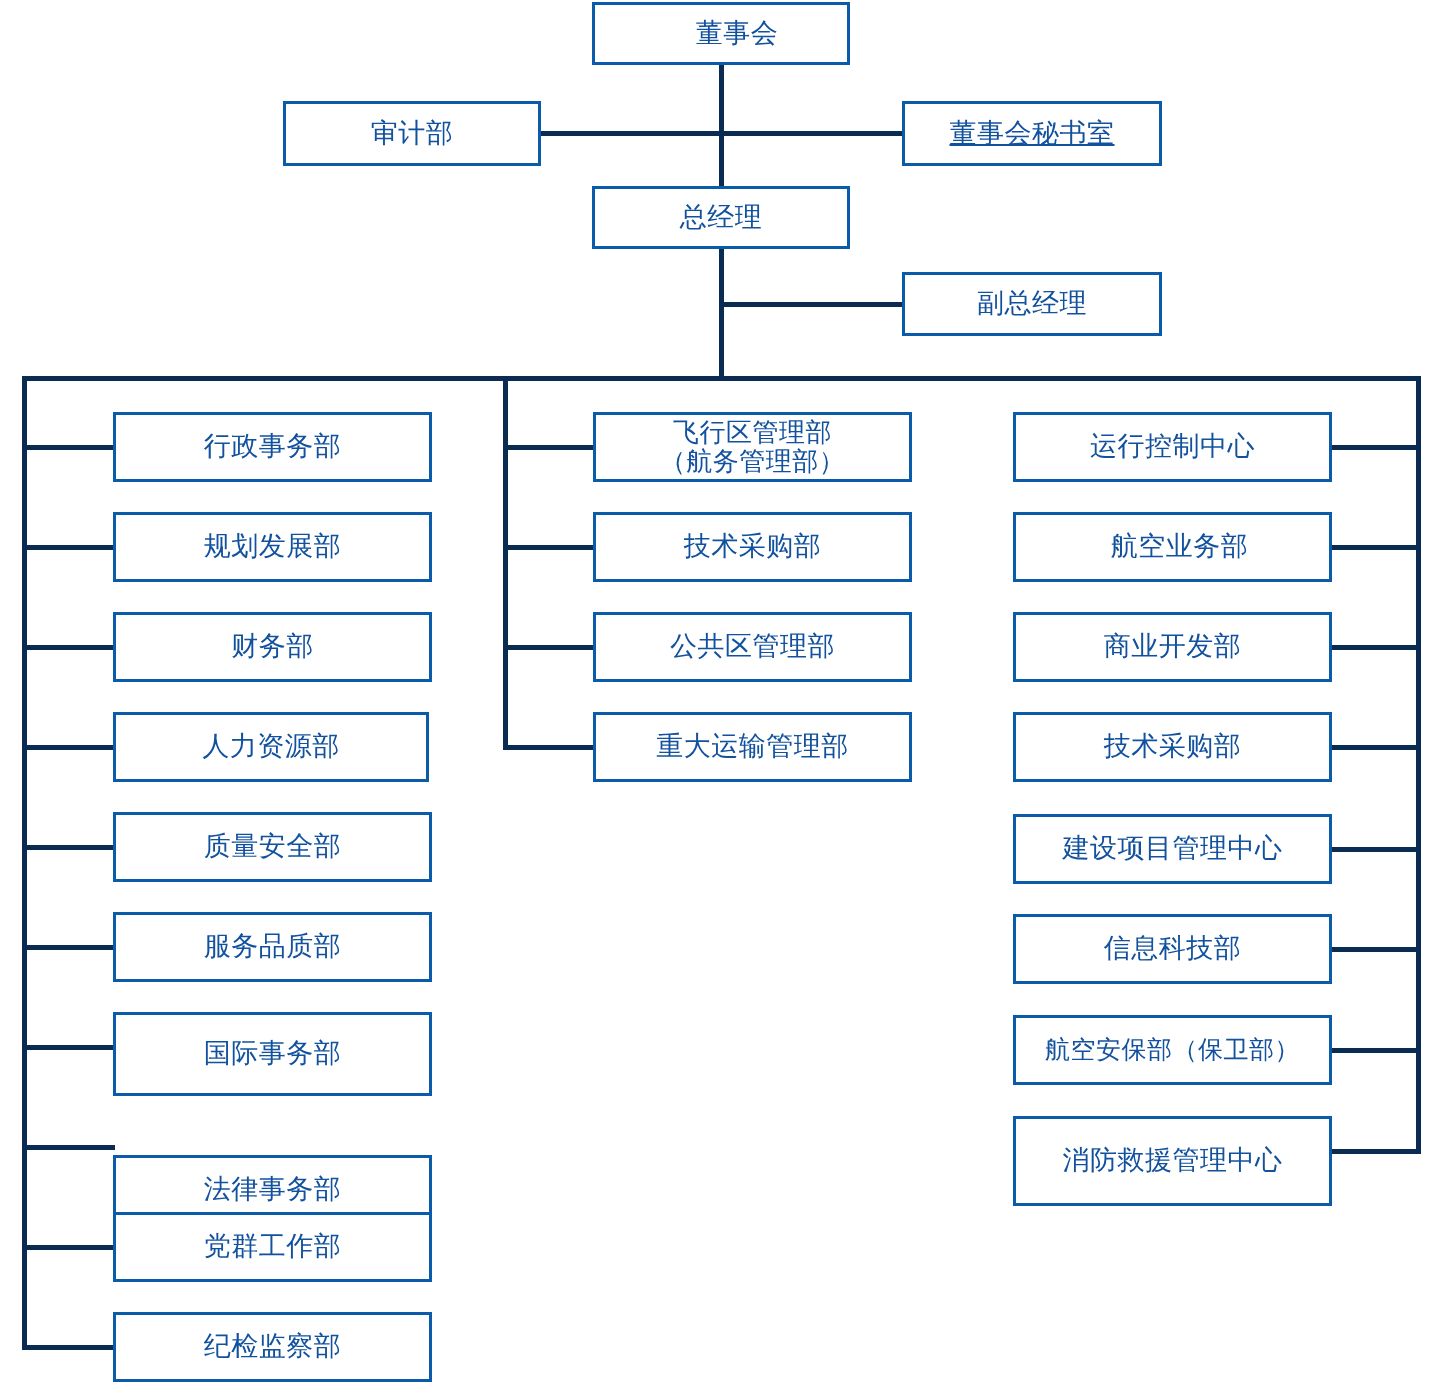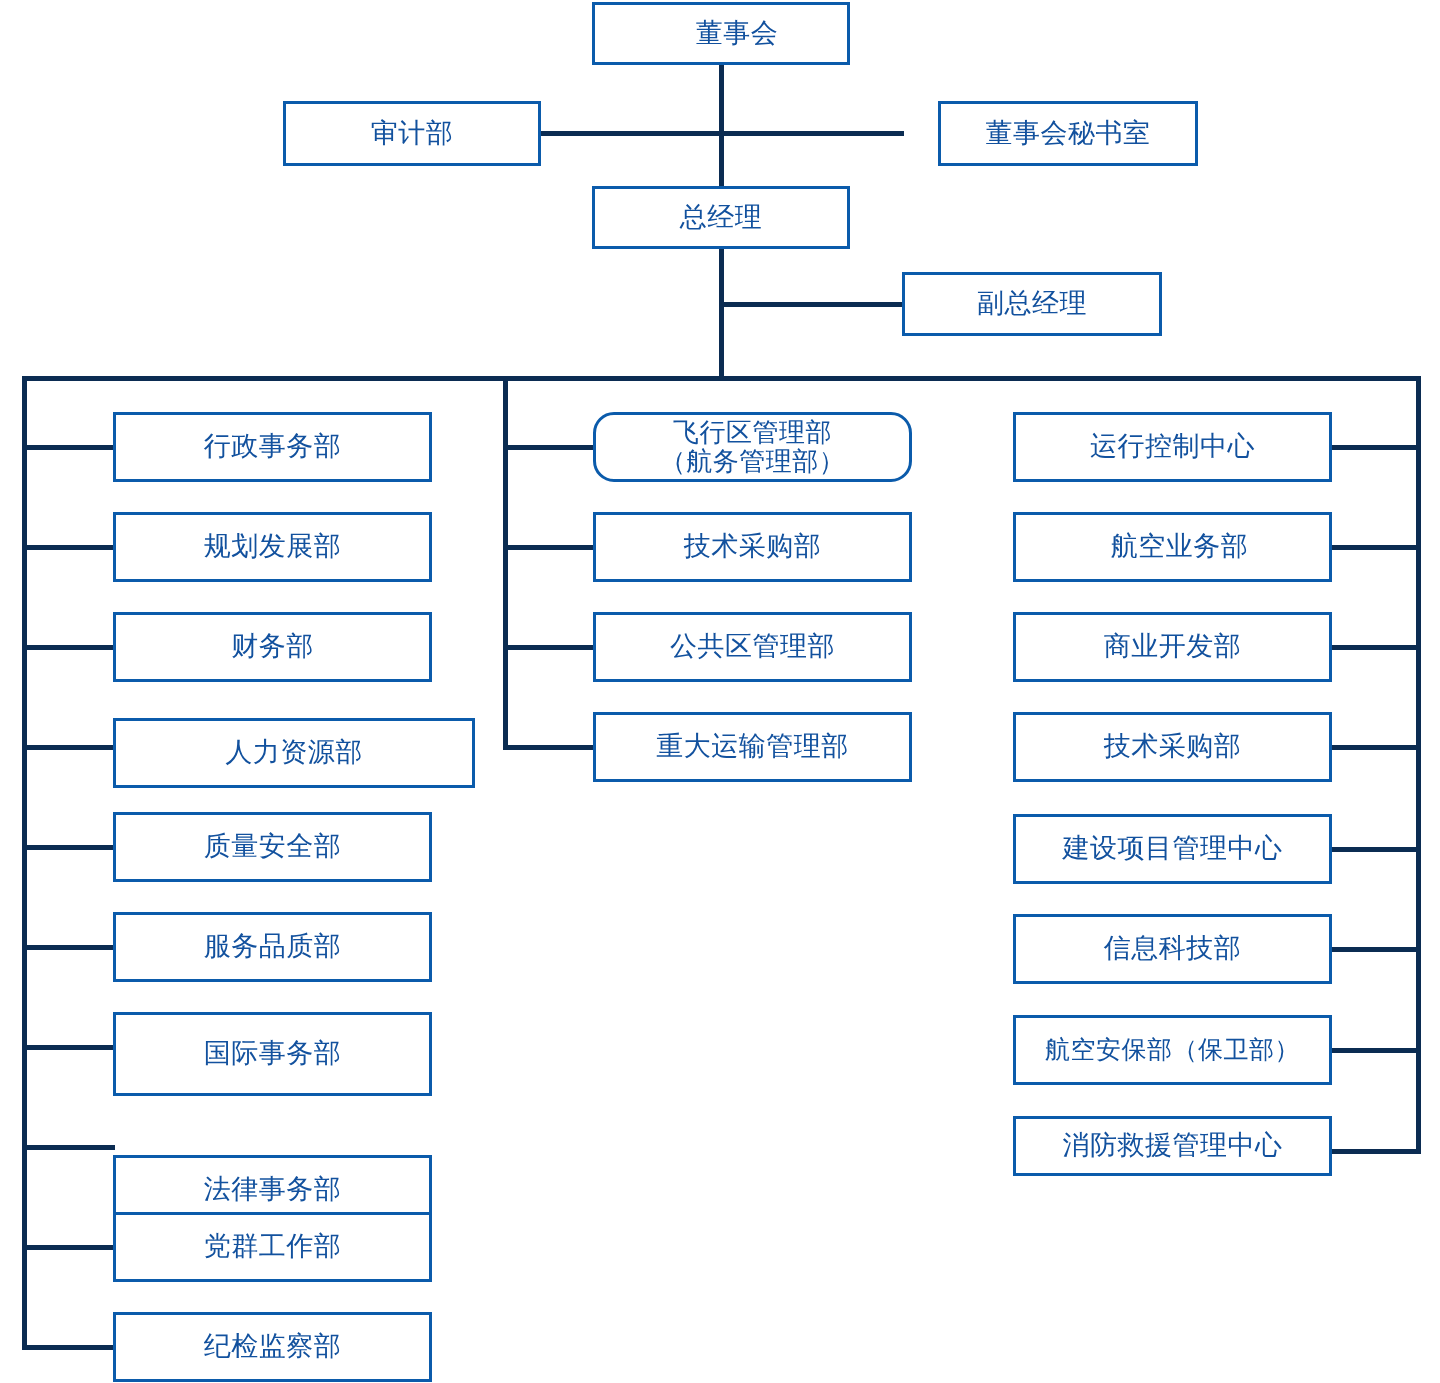--- a/index.html
+++ b/index.html
@@ -27,42 +27,42 @@
     display: flex;
     align-items: center;
     justify-content: center;
     text-align: center;
     line-height: 1.18;
     font-size: 27px;
     letter-spacing: 0.5px;
     white-space: pre-line;
     z-index: 3;
   }
-  .node.two-line { font-size: 26px; line-height: 1.12; border-radius: 21px; }
+  .node.two-line { font-size: 26px; line-height: 1.12; }
   .node.small    { font-size: 25px; }
 
   
   .line {
     position: absolute;
     background: #0b2c52;
     z-index: 1;
   }
   .line.h { height: 5px; }
   .line.v { width: 5px; }
 </style>
 </head>
 <body>
 
 <div id="chart-root">
 
   <div class="node" style="left:592px; top:2px; width:258px; height:63px;padding-left:32px;">董事会</div>
 
   <div class="node" style="left:283px; top:101px; width:258px; height:65px;">审计部</div>
 
-  <div class="node" style="left:938px; top:101px; width:260px; height:65px;">董事会秘书室</div>
+  <div class="node" style="left:902px; top:101px; width:260px; height:65px;text-decoration:underline;">董事会秘书室</div>
 
   <div class="node" style="left:592px; top:186px; width:258px; height:63px;">总经理</div>
 
   <div class="node" style="left:902px; top:272px; width:260px; height:64px;">副总经理</div>
 
   <div class="line v" style="left:719px; top:63px; height:126px;"></div>
 
   <div class="line h" style="left:539px; top:131px; width:182px;"></div>
   <div class="line h" style="left:719px; top:131px; width:185px;"></div>
 
@@ -81,21 +81,21 @@
   <div class="line h" style="left:22px; top:445px; width:93px;"></div>
   <div class="node" style="left:113px; top:412px; width:319px; height:70px;">行政事务部</div>
 
   <div class="line h" style="left:22px; top:545px; width:93px;"></div>
   <div class="node" style="left:113px; top:512px; width:319px; height:70px;">规划发展部</div>
 
   <div class="line h" style="left:22px; top:645px; width:93px;"></div>
   <div class="node" style="left:113px; top:612px; width:319px; height:70px;">财务部</div>
 
   <div class="line h" style="left:22px; top:745px; width:93px;"></div>
-  <div class="node" style="left:113px; top:712px; width:362px; height:70px;margin-top:6px;">人力资源部</div>
+  <div class="node" style="left:113px; top:712px; width:316px; height:70px;">人力资源部</div>
 
   <div class="line h" style="left:22px; top:845px; width:93px;"></div>
   <div class="node" style="left:113px; top:812px; width:319px; height:70px;">质量安全部</div>
 
   <div class="line h" style="left:22px; top:945px; width:93px;"></div>
   <div class="node" style="left:113px; top:912px; width:319px; height:70px;">服务品质部</div>
 
   <div class="line h" style="left:22px; top:1045px; width:93px;"></div>
   <div class="node" style="left:113px; top:1012px; width:319px; height:84px;">国际事务部</div>
 
@@ -136,15 +136,15 @@
   <div class="line h" style="left:1329px; top:847px; width:92px;"></div>
   <div class="node" style="left:1013px; top:814px; width:319px; height:70px;">建设项目管理中心</div>
 
   <div class="line h" style="left:1329px; top:947px; width:92px;"></div>
   <div class="node" style="left:1013px; top:914px; width:319px; height:70px;">信息科技部</div>
 
   <div class="line h" style="left:1329px; top:1048px; width:92px;"></div>
   <div class="node small" style="left:1013px; top:1015px; width:319px; height:70px;">航空安保部（保卫部）</div>
 
   <div class="line h" style="left:1329px; top:1149px; width:92px;"></div>
-  <div class="node" style="left:1013px; top:1116px; width:319px; height:60px;">消防救援管理中心</div>
+  <div class="node" style="left:1013px; top:1116px; width:319px; height:90px;">消防救援管理中心</div>
 
 </div>
 
 </body></html>

